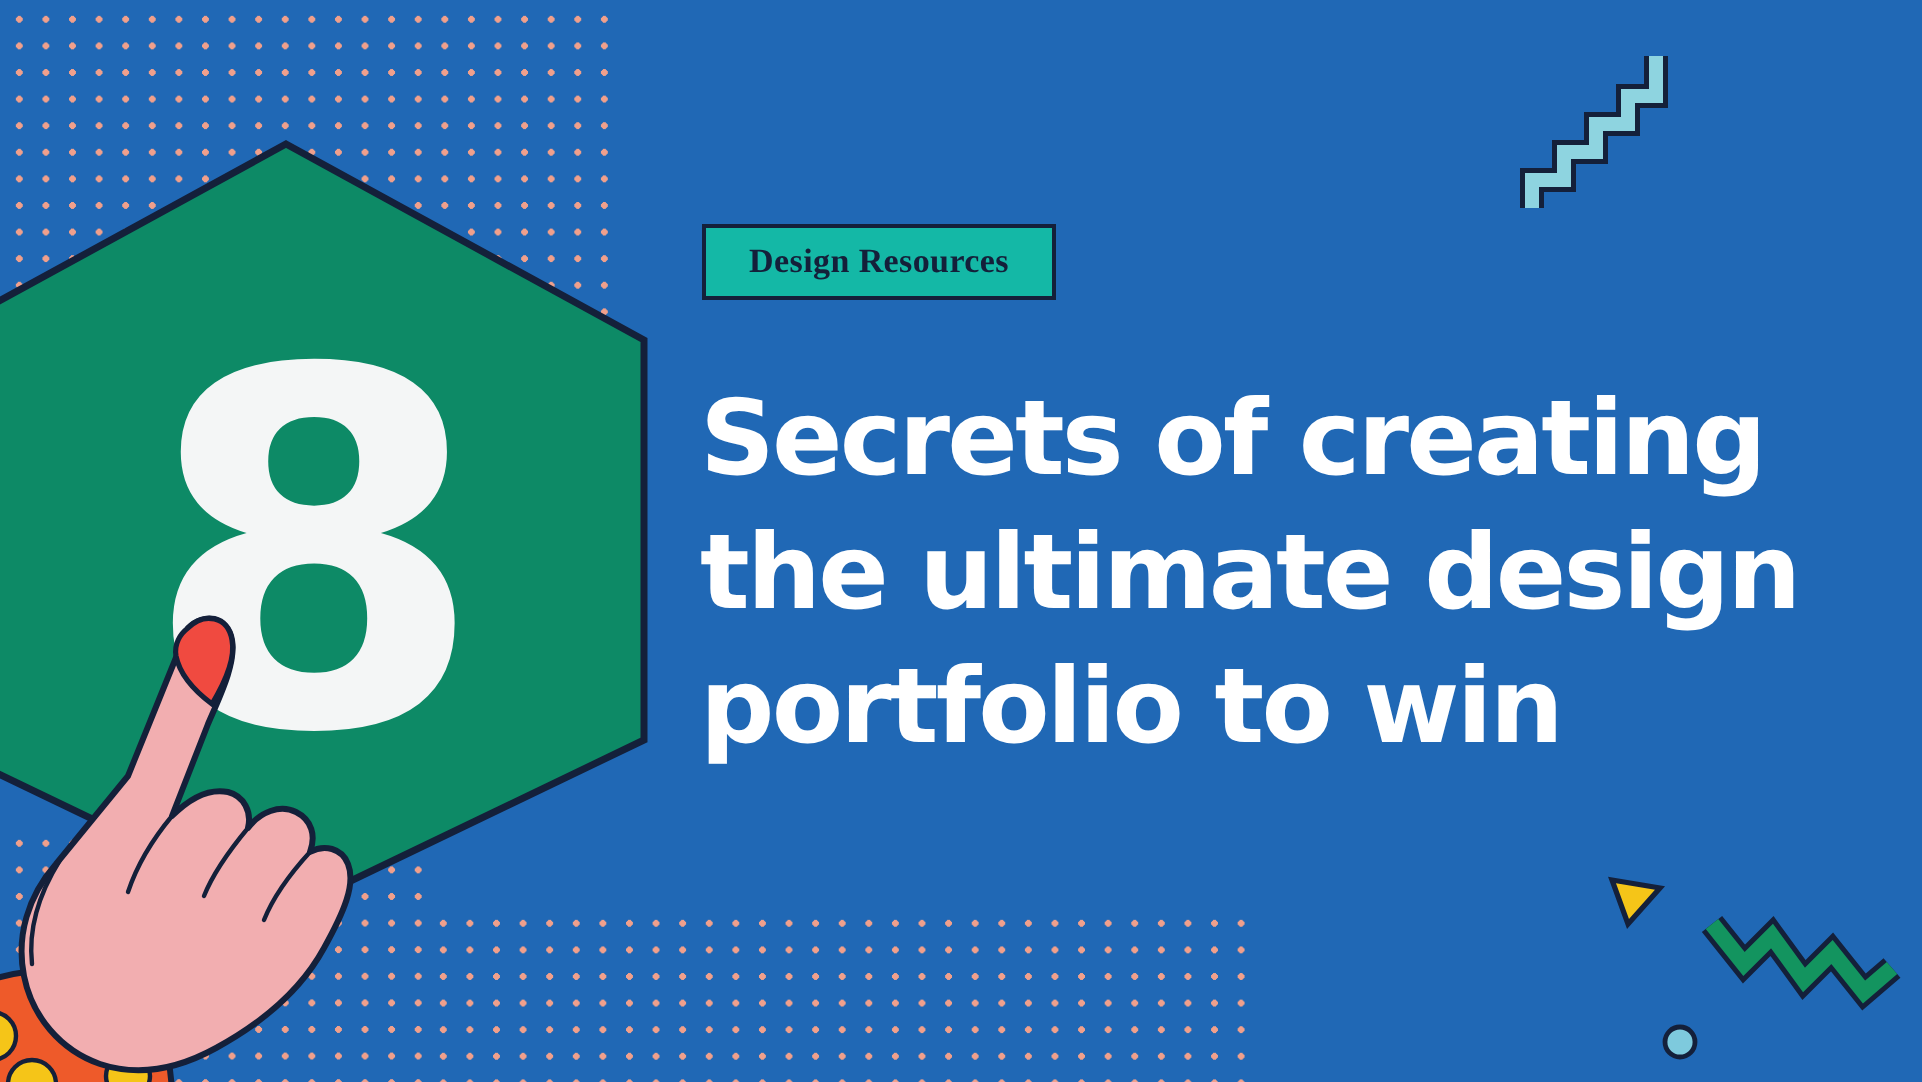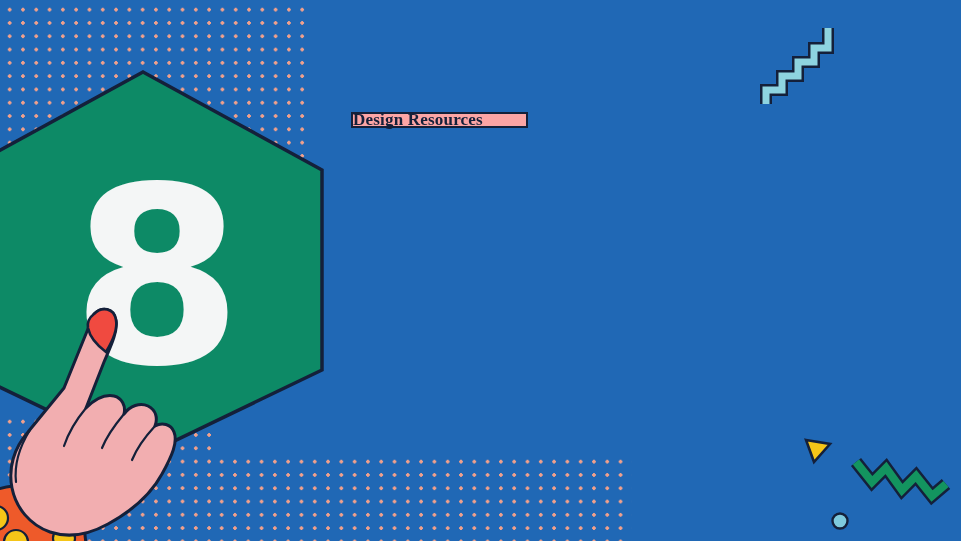--- a/index.html
+++ b/index.html
@@ -64,26 +64,27 @@
     height: 245px;
   }
   #hand-wrap svg { display: block; overflow: visible; }
 
   
   #badge {
     position: absolute;
     left: 351px;
     top: 112px;
     width: 177px;
-    height: 16px;
+    height: 38px;
     box-sizing: border-box;
-    background: #fca5a5;
+    background: #14b8a6;
     border: 2px solid #14203a;
     display: flex;
     align-items: center;
+    justify-content: center;
   }
   #badge-label {
     font-family: "Liberation Serif", serif;
     font-size: 17px;
     font-weight: 700;
     color: #14203a;
     letter-spacing: 0.2px;
     white-space: nowrap;
   }
 
@@ -164,20 +165,23 @@
         <path d="M40,134 C30,150 24,168 26,186"></path>
       </g>
     </svg>
   </div>
 
   <div id="badge">
     <span id="badge-label">Design Resources</span>
   </div>
 
   <h1 id="headline">
+    <span class="ln">Secrets of creating</span>
+    <span class="ln">the ultimate design</span>
+    <span class="ln">portfolio to win</span>
   </h1>
 
   <div class="deco" id="deco-stairs">
     <svg width="74" height="84" viewBox="0 0 74 84">
       <path d="M4,80 L4,66 L20,66 L20,52 L36,52 L36,38 L52,38 L52,24 L66,24 L66,4" fill="none" stroke="#14203a" stroke-width="12" stroke-linejoin="miter" stroke-linecap="butt"></path>
       <path d="M4,80 L4,66 L20,66 L20,52 L36,52 L36,38 L52,38 L52,24 L66,24 L66,4" fill="none" stroke="#8ed4e0" stroke-width="7" stroke-linejoin="miter" stroke-linecap="butt"></path>
     </svg>
   </div>
 
   <div class="deco" id="deco-zigzag">

